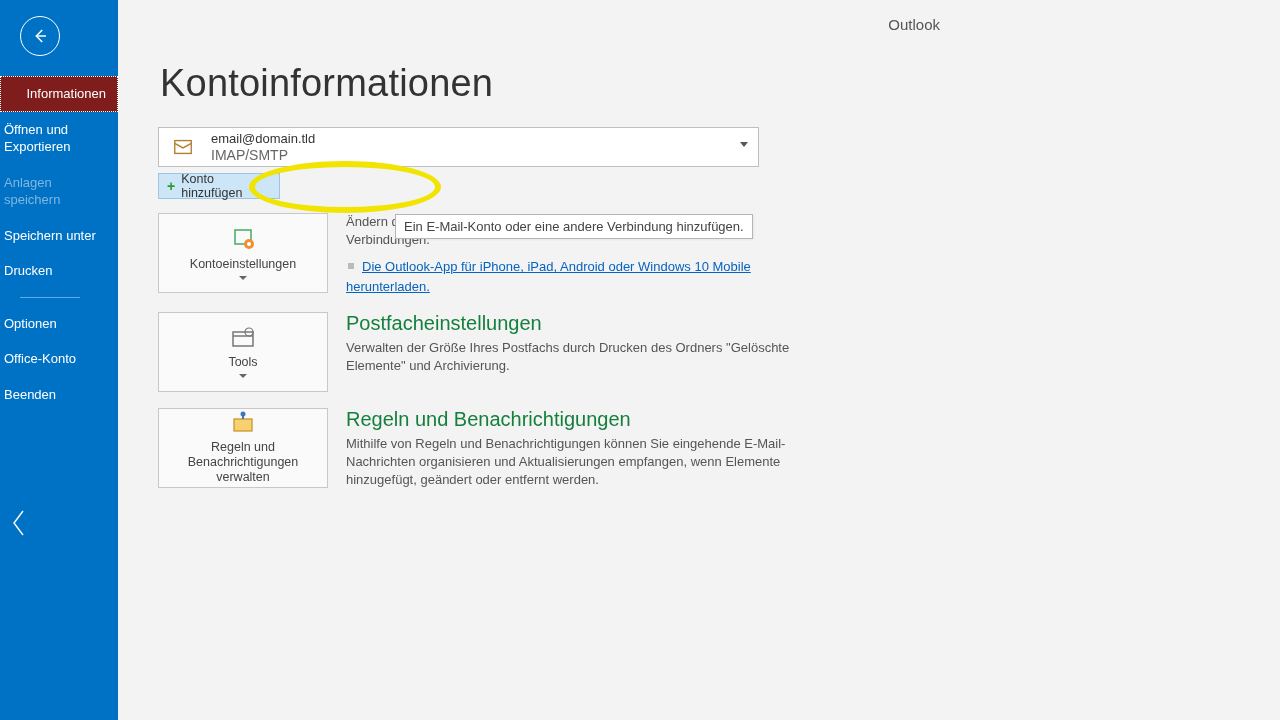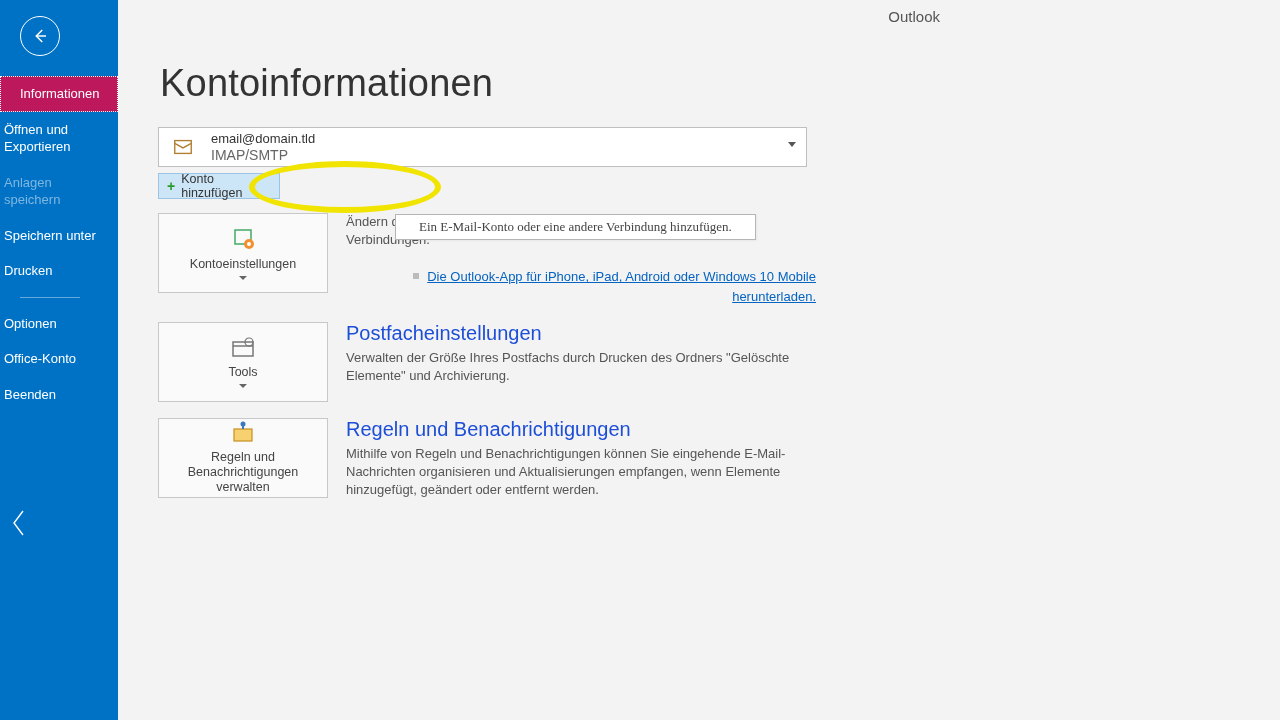--- a/index.html
+++ b/index.html
@@ -4,54 +4,54 @@
 <style>
   * { box-sizing: border-box; margin: 0; padding: 0; font-family: "Segoe UI", sans-serif; }
   body { width: 1280px; height: 720px; overflow: hidden; background: #f3f3f3; color: #333; }
   .app { display: flex; width: 100%; height: 100%; }
 
   
   .sidebar { width: 118px; background: #0072c6; color: #fff; display: flex; flex-direction: column; }
   .back-btn { width: 40px; height: 40px; border: 1.5px solid #fff; border-radius: 50%; display: flex; align-items: center; justify-content: center; margin: 16px 0 20px 20px; cursor: pointer; }
   .back-btn svg { width: 18px; height: 18px; }
   .nav-item { padding: 9px 12px 9px 4px; font-size: 13px; line-height: 1.35; cursor: pointer; }
-  .nav-item.selected { background: #be185d; border: 1px dotted #fff; padding: 8px 11px 8px 19px; }
+  .nav-item.selected { background: #7f1d1d; border: 1px dotted #fff; padding: 8px 11px 8px 19px; text-align: right; }
   .nav-item.disabled { color: #7fb6e0; cursor: default; }
   .nav-sep { height: 1px; background: rgba(255,255,255,0.4); margin: 8px 20px; width: 60px; }
   .nav-col { flex: 1; }
   .chev-left { position: absolute; left: 10px; bottom: 178px; cursor: pointer; }
 
   
   .main { flex: 1; position: relative; padding: 0 40px; }
-  .app-title { position: absolute; top: 8px; right: 340px; font-size: 15px; color: #555; }
+  .app-title { position: absolute; top: 16px; right: 340px; font-size: 15px; color: #555; }
   .page-title { font-size: 38px; font-weight: 300; color: #333; margin-top: 62px; margin-left: 2px; letter-spacing: 0.2px; }
 
-  .account-box { margin-top: 22px; width: 649px; height: 40px; border: 1px solid #bfbfbf; background: #fff; display: flex; align-items: center; padding: 0 12px; position: relative; }
+  .account-box { margin-top: 22px; width: 601px; height: 40px; border: 1px solid #bfbfbf; background: #fff; display: flex; align-items: center; padding: 0 12px; position: relative; }
   .account-box .mailicon { width: 24px; margin-right: 16px; display:flex; align-items:center; justify-content:center;}
   .account-box .email { font-size: 13px; line-height: 1.2; }
   .account-box .proto { font-size: 14px; color: #666; }
   .account-box .dd { position: absolute; right: 10px; top: 14px; border-left: 4px solid transparent; border-right: 4px solid transparent; border-top: 5px solid #555; }
 
   .add-account-btn { margin-top: 6px; width: 122px; height: 26px; background: #cde6f7; border: 1px solid #9cc4e4; display: flex; align-items: center; gap: 6px; padding: 0 8px; cursor: pointer; font-size: 12.5px; color: #333; position: relative; z-index: 2; }
   .add-account-btn .plus { color: #2a9c2a; font-weight: bold; font-size: 14px; }
 
   .highlight-oval { position: absolute; left: 131px; top: 161px; width: 192px; height: 52px; border: 6px solid #f0e400; border-radius: 50%; pointer-events: none; z-index: 5; }
 
   .tile-row { display: flex; gap: 18px; align-items: flex-start; margin-top: 14px; }
   .tile { width: 170px; height: 80px; border: 1px solid #c8c8c8; background: #fafafa; display: flex; flex-direction: column; align-items: center; justify-content: center; cursor: pointer; position: relative; }
   .tile .ticon { width: 30px; height: 26px; display:flex; align-items:center; justify-content:center; margin-bottom:4px;}
   .tile .tlabel { font-size: 12.5px; color: #444; text-align: center; line-height: 1.2; padding: 0 4px;}
   .tile .tarrow { width:0; height:0; border-left:4px solid transparent; border-right:4px solid transparent; border-top:4px solid #666; margin-top:4px;}
   .tile-desc { flex: 1; max-width: 470px; }
-  .tile-heading { font-size: 20px; color: #1d4ed8; font-weight: 400; margin-bottom: 4px; }
+  .tile-heading { font-size: 20px; color: #15803d; font-weight: 400; margin-bottom: 4px; }
   .tile-text { font-size: 13px; color: #555; line-height: 1.4; }
   .link { color: #0563c1; text-decoration: underline; cursor: pointer; }
   .bullet { display:inline-block; width:6px; height:6px; background:#bbb; margin: 0 8px 2px 2px; vertical-align: middle;}
 
-  .tooltip-box { position: absolute; left: 277px; top: 214px; background: #fff; border: 1px solid #b5b5b5; padding: 4px 23px; font-size: 13px; color: #444; z-index: 3; box-shadow: 1px 1px 2px rgba(0,0,0,0.05); font-family: Liberation Serif, serif;}
+  .tooltip-box { position: absolute; left: 277px; top: 214px; background: #fff; border: 1px solid #b5b5b5; padding: 4px 8px; font-size: 13px; color: #444; z-index: 3; box-shadow: 1px 1px 2px rgba(0,0,0,0.05);}
 
   .rows { margin-left: 0; }
 </style>
 </head>
 <body>
 
 <div class="app">
   <div class="sidebar">
     <div class="back-btn">
       <svg viewBox="0 0 24 24">
@@ -113,21 +113,21 @@
                 <rect x="6" y="2" width="16" height="14" fill="none" stroke="#4a6" stroke-width="1.5"></rect>
                 <circle cx="20" cy="16" r="5" fill="#f19030"></circle>
                 <circle cx="20" cy="16" r="2" fill="#fff"></circle>
               </svg>
           </span>
           <span class="tlabel">Kontoeinstellungen</span>
           <span class="tarrow"></span>
         </div>
         <div class="tile-desc">
           <div class="tile-text">Ändern der Einstellungen für dieses Konto oder Einrichten weiterer Verbindungen.</div>
-          <div style="margin-top:18px;text-align:right;"><span class="bullet"></span><span class="tile-text link">Die Outlook-App für iPhone, iPad, Android oder Windows 10 Mobile herunterladen.</span></div>
+          <div style="margin-top:8px;"><span class="bullet"></span><span class="tile-text link">Die Outlook-App für iPhone, iPad, Android oder Windows 10 Mobile herunterladen.</span></div>
         </div>
       </div>
 
       <div class="tile-row" style="margin-top:16px;">
         <div class="tile">
           <span class="ticon">
             <svg width="28" height="24" viewBox="0 0 28 24">
                 <rect x="4" y="6" width="20" height="14" fill="none" stroke="#777" stroke-width="1.5"></rect>
                 <path d="M4 10 H24" stroke="#777" stroke-width="1.5"></path>
                 <circle cx="20" cy="6" r="4" fill="none" stroke="#777" stroke-width="1.2"></circle>

